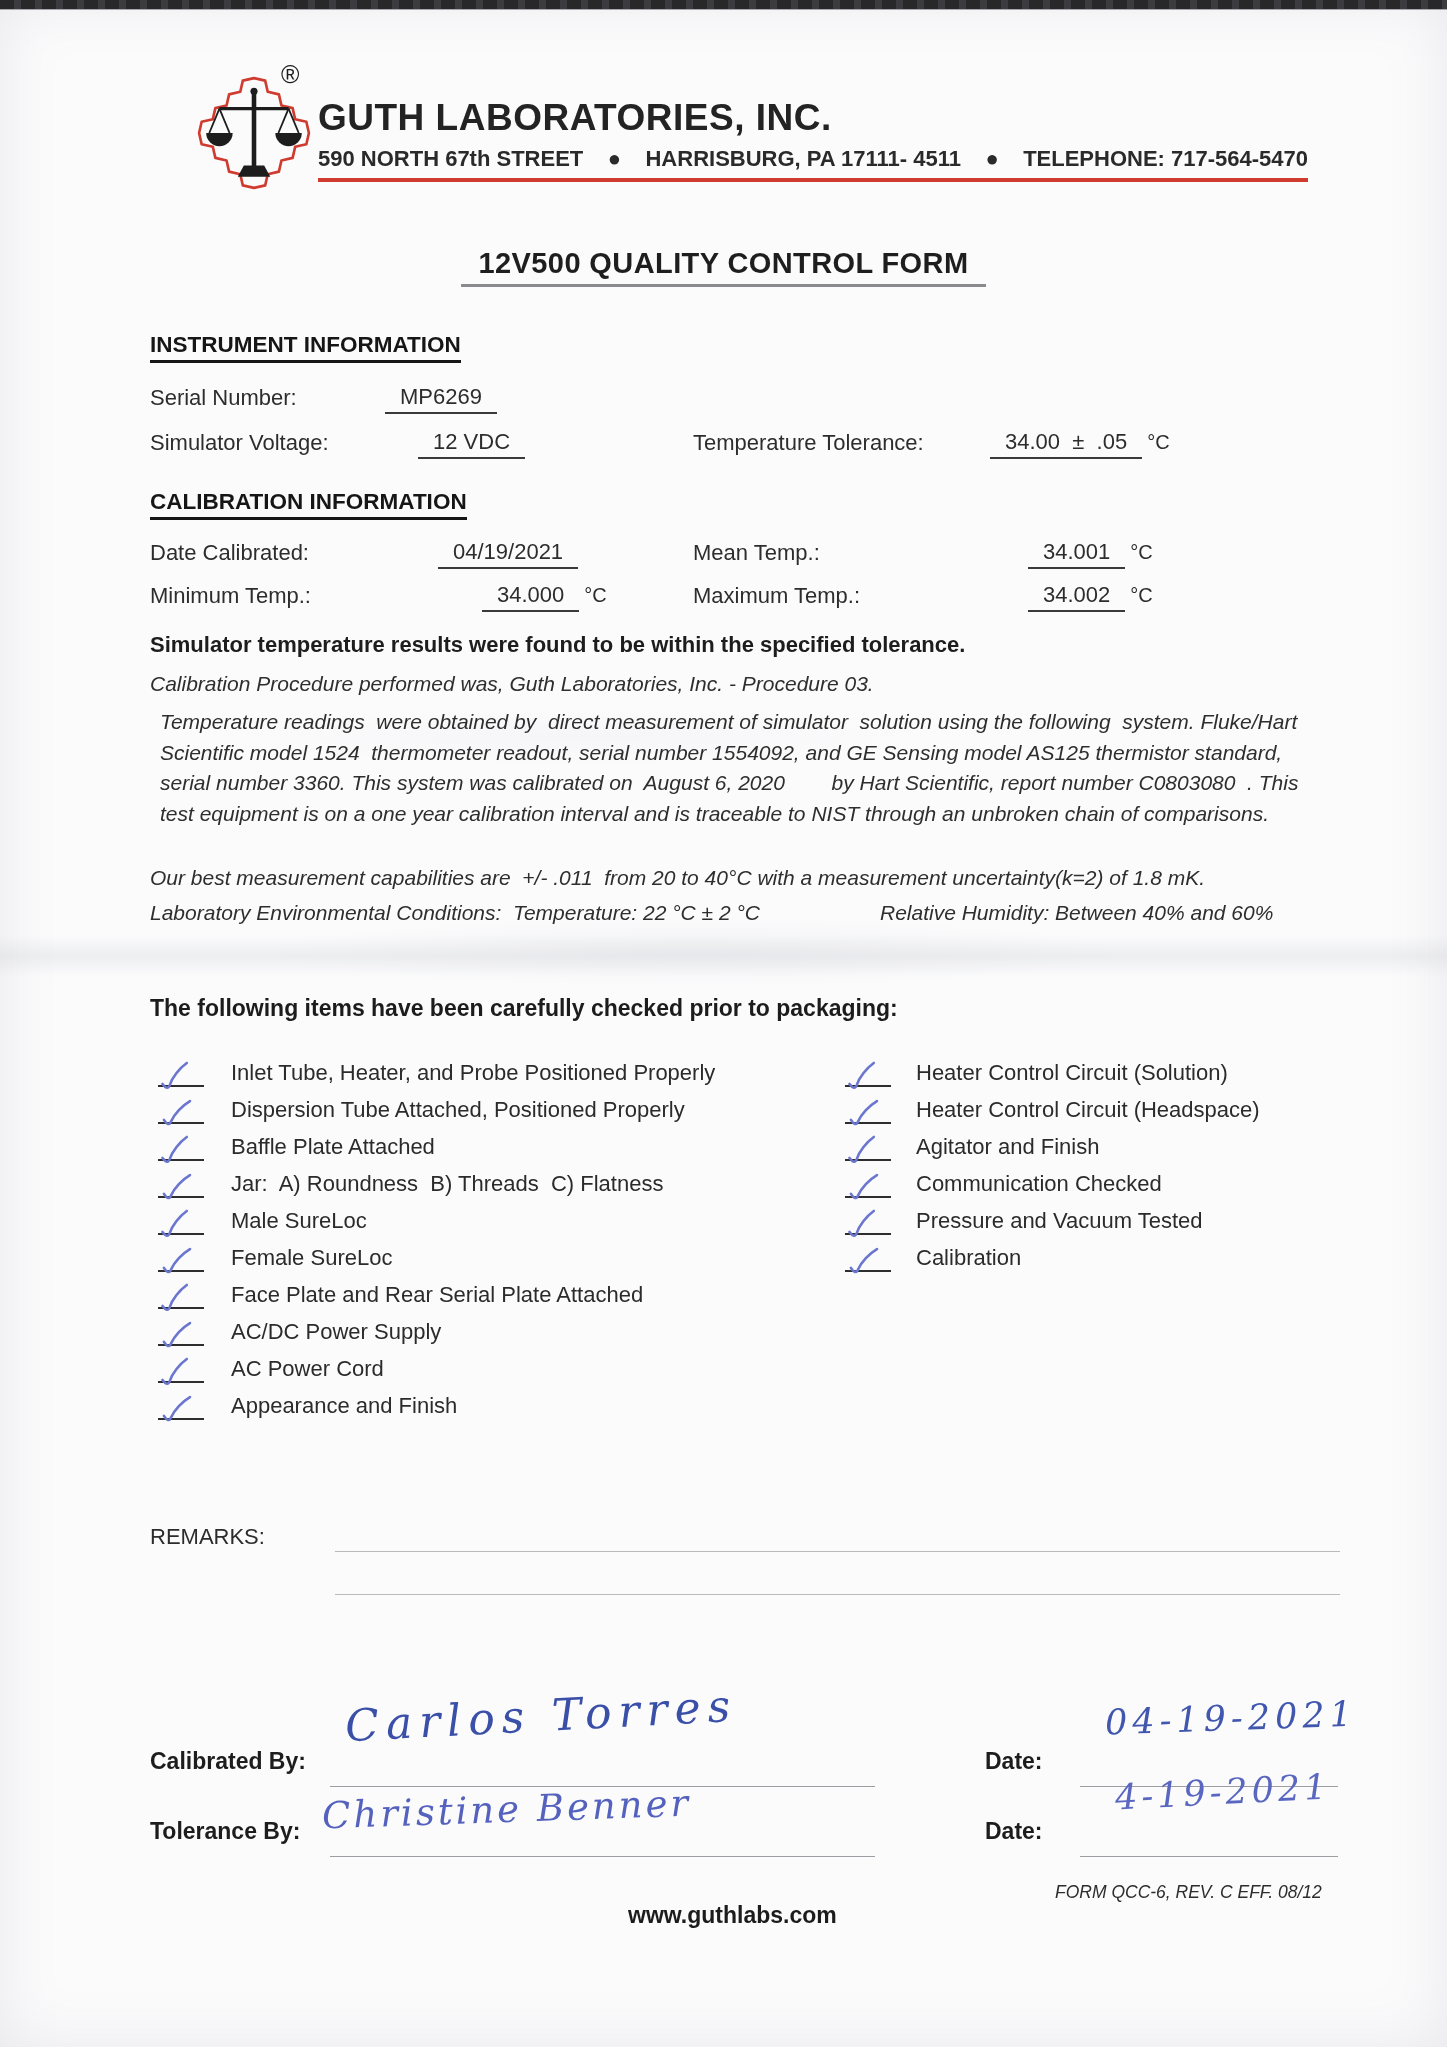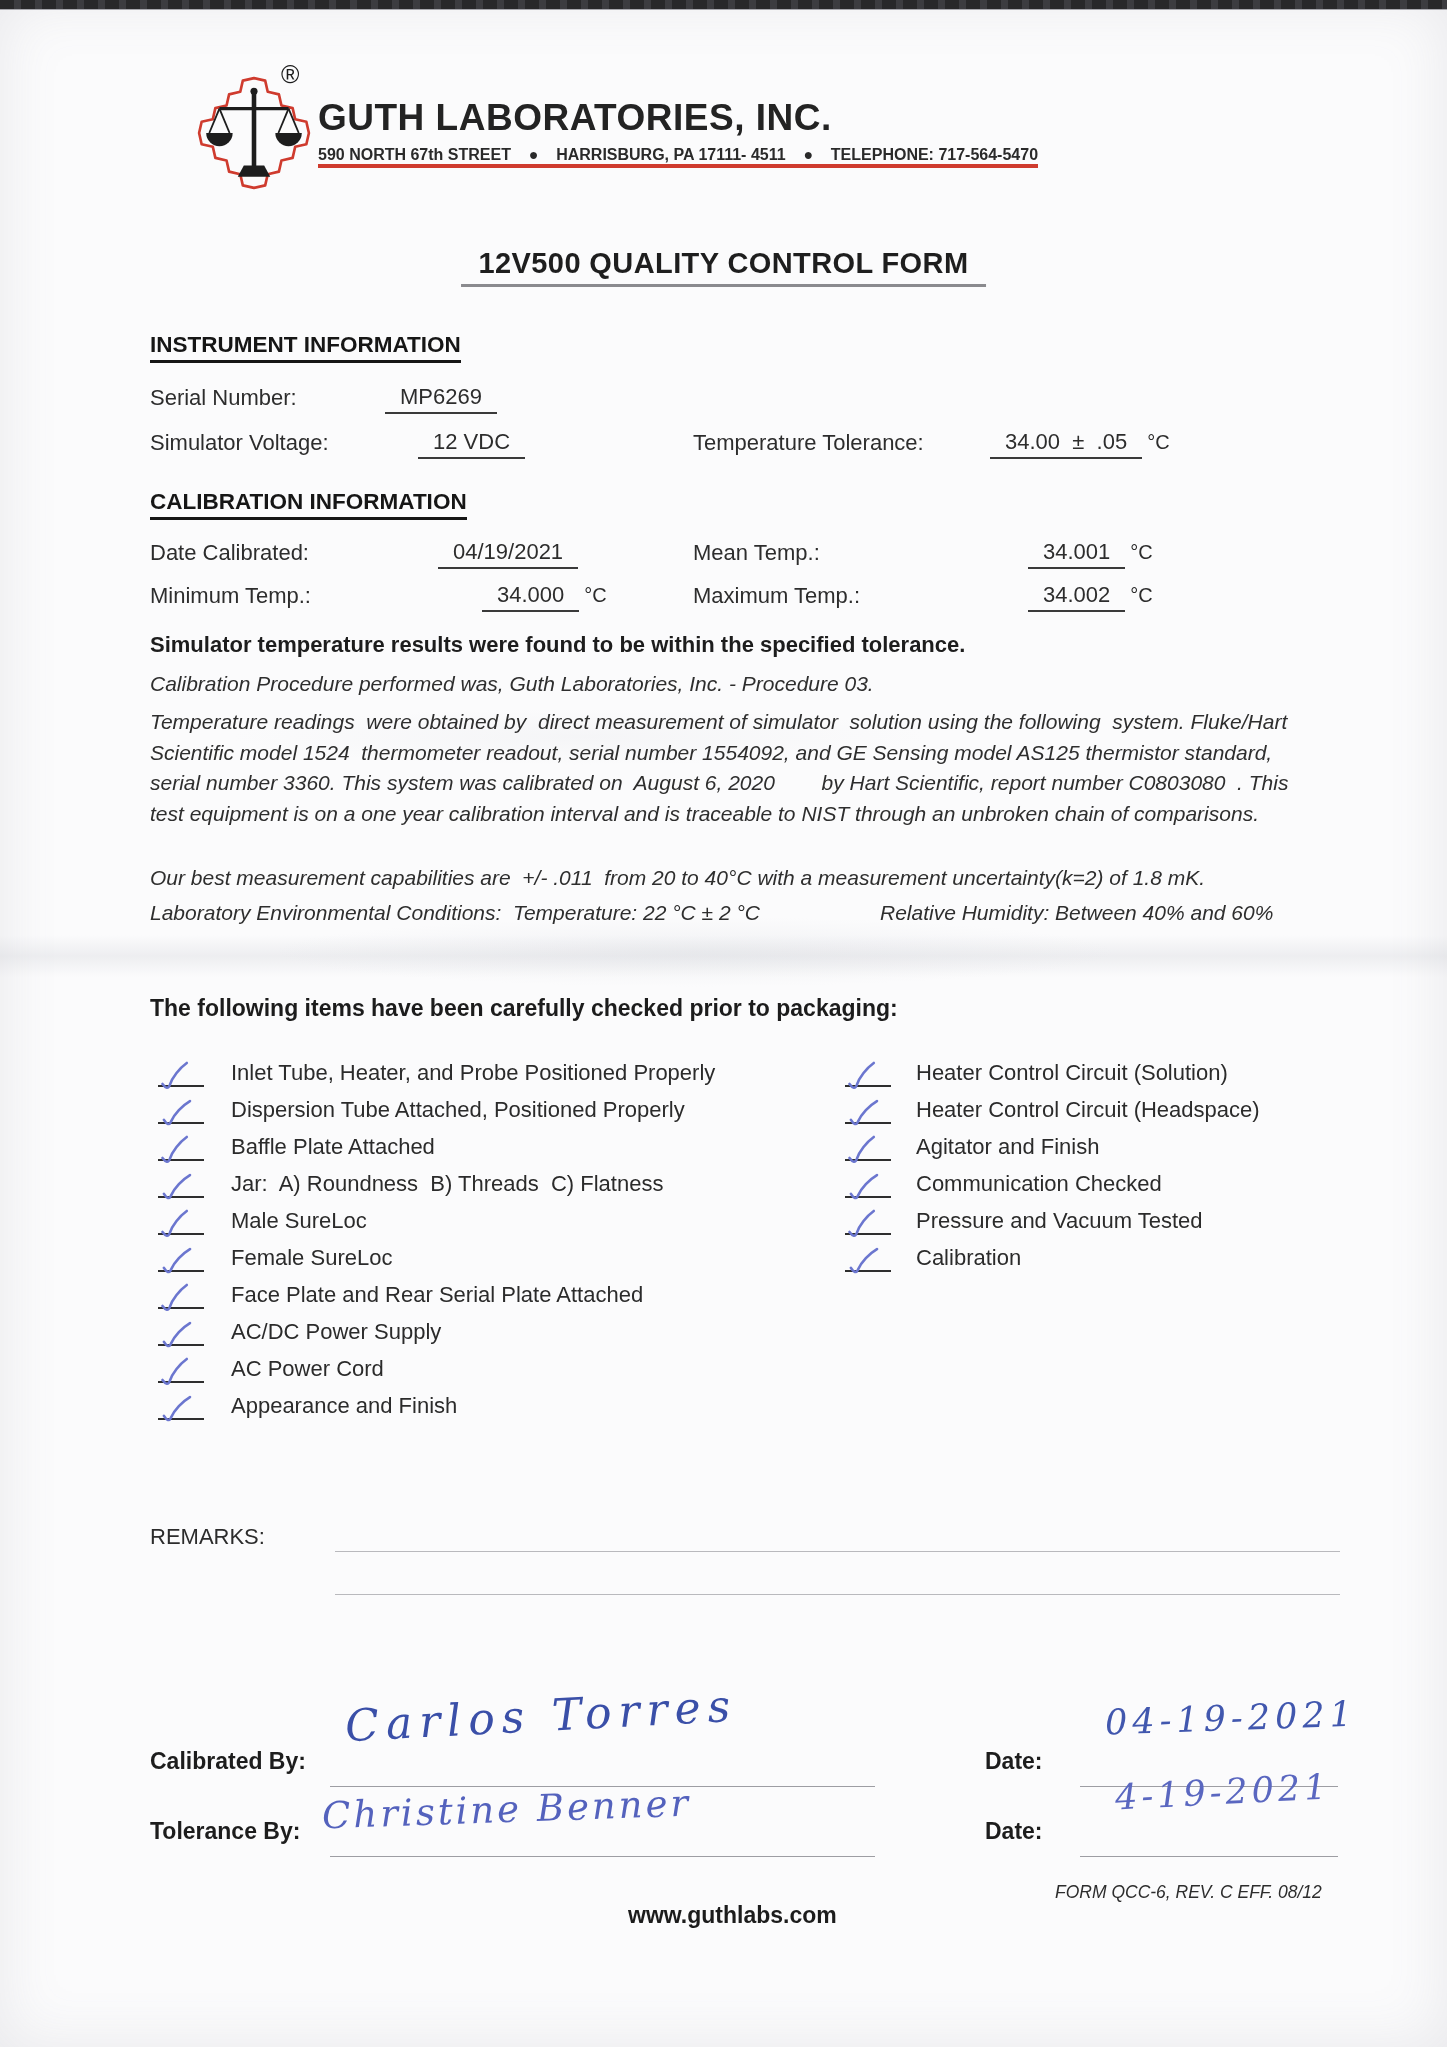--- a/index.html
+++ b/index.html
@@ -12,38 +12,38 @@
     font-family:"Liberation Sans", sans-serif; color:#262626; overflow:hidden;
     box-shadow: inset 0 0 60px rgba(120,120,132,0.14);
   }
   .edge-top { position:absolute; top:0; left:0; width:100%; height:9px;
     background: repeating-linear-gradient(90deg,#28282a 0 14px,#3c3c40 14px 21px);
     border-bottom:1px solid #a7a7ad; }
   .abs { position:absolute; }
 
   
   .company { font-size:37px; font-weight:bold; letter-spacing:0.5px; color:#232323; }
-  .addr { font-size:16px; font-weight:bold; color:#2a2a2a; white-space:pre;
-          border-bottom:4px solid #cf3b2e; }
+  .addr { font-size:22px; font-weight:bold; color:#2a2a2a; white-space:pre;
+          border-bottom:4px solid #cf3b2e; padding-bottom:6px; }
   .regmark { font-size:25px; color:#1b1b1b; }
 
   .form-title { font-size:29px; font-weight:bold; letter-spacing:0.4px; color:#1e1e1e;
     border-bottom:3px solid #8a8a8e; padding:0 18px 4px; white-space:nowrap; }
 
   .sec-head { font-size:22.5px; font-weight:bold; color:#161616;
     border-bottom:3px solid #161616; padding-bottom:2px; white-space:nowrap; }
 
   .flabel { font-size:22px; color:#2d2d2d; white-space:nowrap; }
   .uline { font-size:22px; color:#2d2d2d; border-bottom:2px solid #3a3a3a;
     padding:0 15px 2px; white-space:pre; display:inline-block; text-align:center; }
   .unit { font-size:20px; color:#2d2d2d; padding-left:5px; }
 
   .bold-note { font-size:22px; font-weight:bold; color:#1d1d1d; white-space:nowrap; }
   .ital { font-style:italic; font-size:21px; color:#2e2e2e; white-space:pre-wrap; }
-  .para { width:1175px; line-height:30.5px; }
+  .para { width:1175px; line-height:30.5px;margin-left:10px; }
 
   .chk-head { font-size:23px; font-weight:bold; color:#1c1c1c; white-space:nowrap; }
   .chk-col { display:flex; flex-direction:column;text-align:center; }
   .chk-row { display:flex; align-items:flex-end; height:37px; }
   .chk-mark { position:relative; width:46px; border-bottom:2.5px solid #2e2e2e; height:24px; flex:none; }
   .chk-mark svg { position:absolute; left:1px; bottom:-7px; overflow:visible; }
   .chk-row:nth-child(odd) .chk-mark svg { transform:rotate(-6deg); }
   .chk-row:nth-child(even) .chk-mark svg { transform:rotate(-1deg) translateX(2px); }
   .chk-label { font-size:22px; color:#2b2b2b; margin-left:27px; white-space:pre; padding-bottom:1px; }
   .chk-col-right .chk-label { margin-left:25px; }

